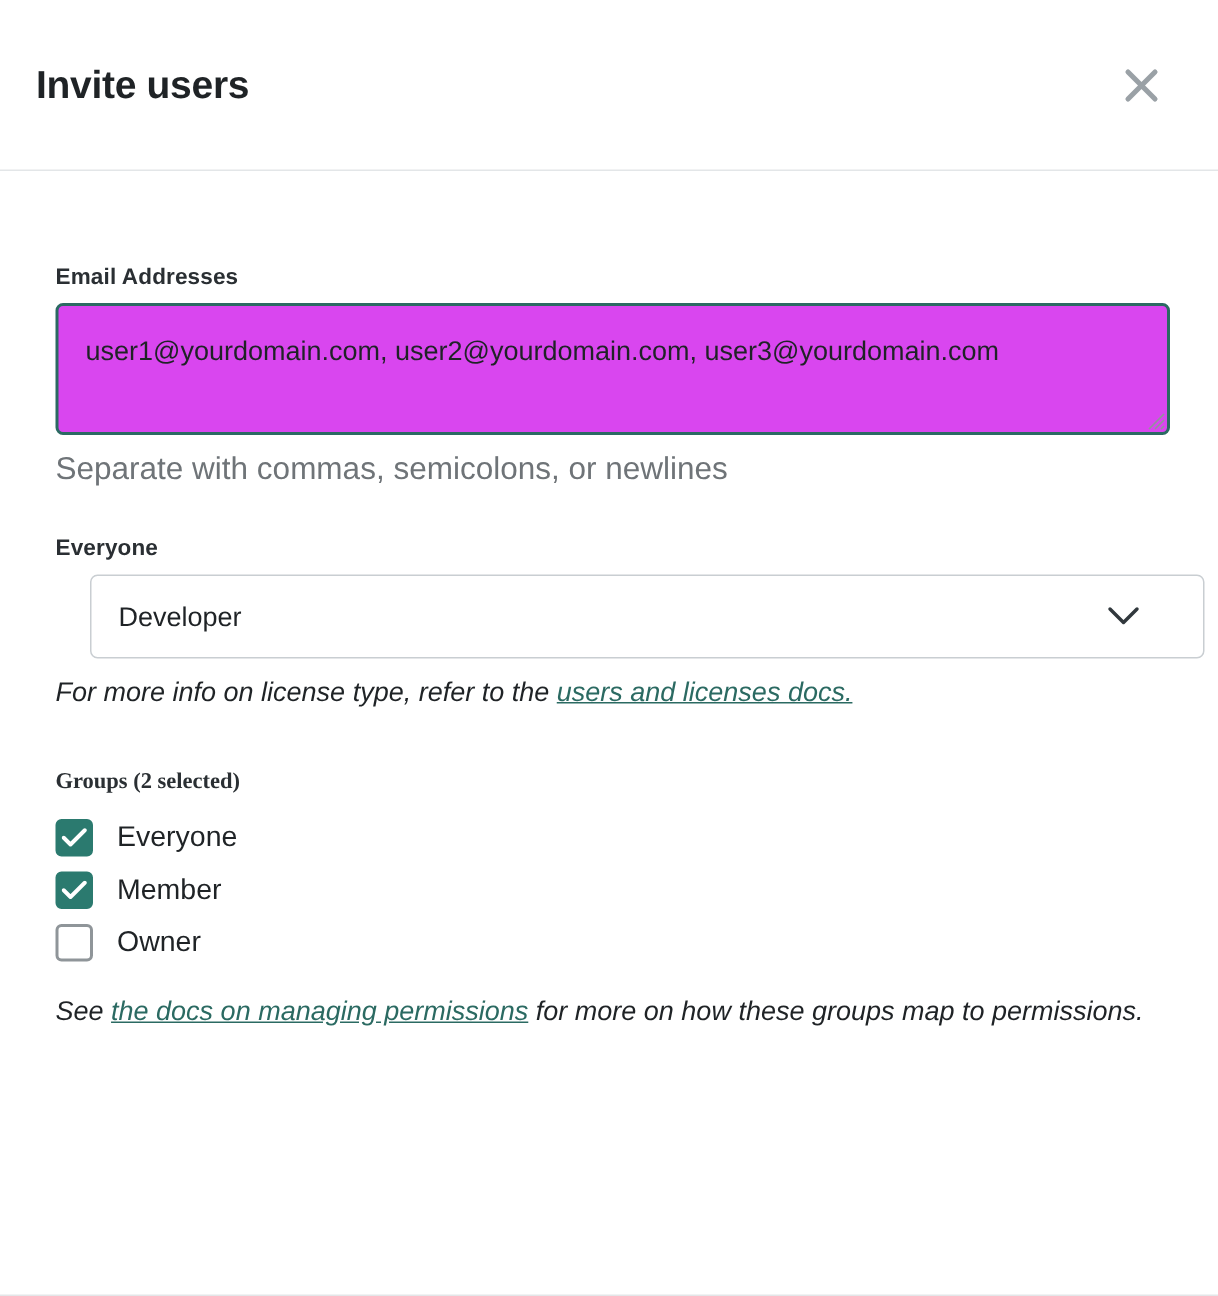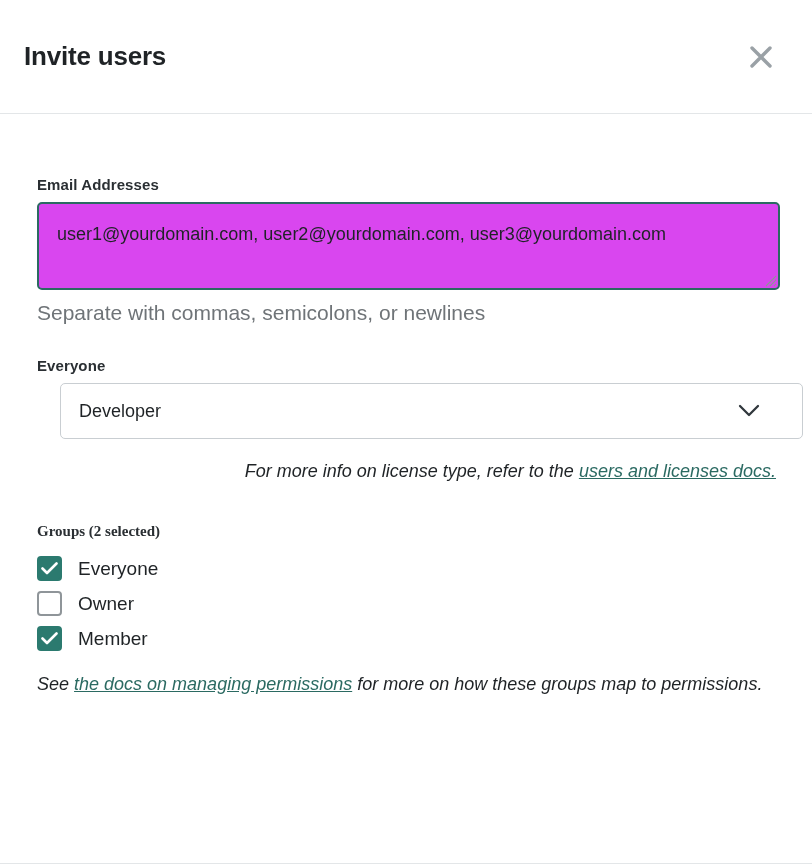--- a/index.html
+++ b/index.html
@@ -128,22 +128,21 @@
     position: absolute;
     right: 20px;
     top: 50%;
     transform: translateY(-50%);
     pointer-events: none;
   }
   .note {
     font-size: 18px;
     font-style: italic;
     color: #1f2326;
-    margin-top: 22px;
-    text-align: right;
+    margin-top: 12px;
   }
   .note a {
     color: #2b6a62;
     text-decoration: underline;
     font-style: italic;
   }
 
   .groups-section {
     margin-top: 41px;
   }
@@ -249,32 +248,32 @@
       <div class="check-row">
         <span class="checkbox checked">
           <svg width="17" height="13" viewBox="0 0 17 13">
             <path d="M1.5 6.5 L6 11 L15.5 1.5" stroke="#ffffff" stroke-width="2.6" fill="none" stroke-linecap="round" stroke-linejoin="round"></path>
           </svg>
         </span>
         <span class="check-label">Everyone</span>
       </div>
 
       <div class="check-row">
-        <span class="checkbox"></span>
-        <span class="check-label">Owner</span>
-      </div>
-
-      <div class="check-row">
         <span class="checkbox checked">
           <svg width="17" height="13" viewBox="0 0 17 13">
             <path d="M1.5 6.5 L6 11 L15.5 1.5" stroke="#ffffff" stroke-width="2.6" fill="none" stroke-linecap="round" stroke-linejoin="round"></path>
           </svg>
         </span>
         <span class="check-label">Member</span>
       </div>
 
+      <div class="check-row">
+        <span class="checkbox"></span>
+        <span class="check-label">Owner</span>
+      </div>
+
       <div class="footer-note"><span>See </span><a href="#">the docs on managing permissions</a><span> for more on how these groups map to permissions.</span></div>
     </div>
 
   </div>
 
   <div class="bottom-rule"></div>
 </div>
 
 </body></html>

